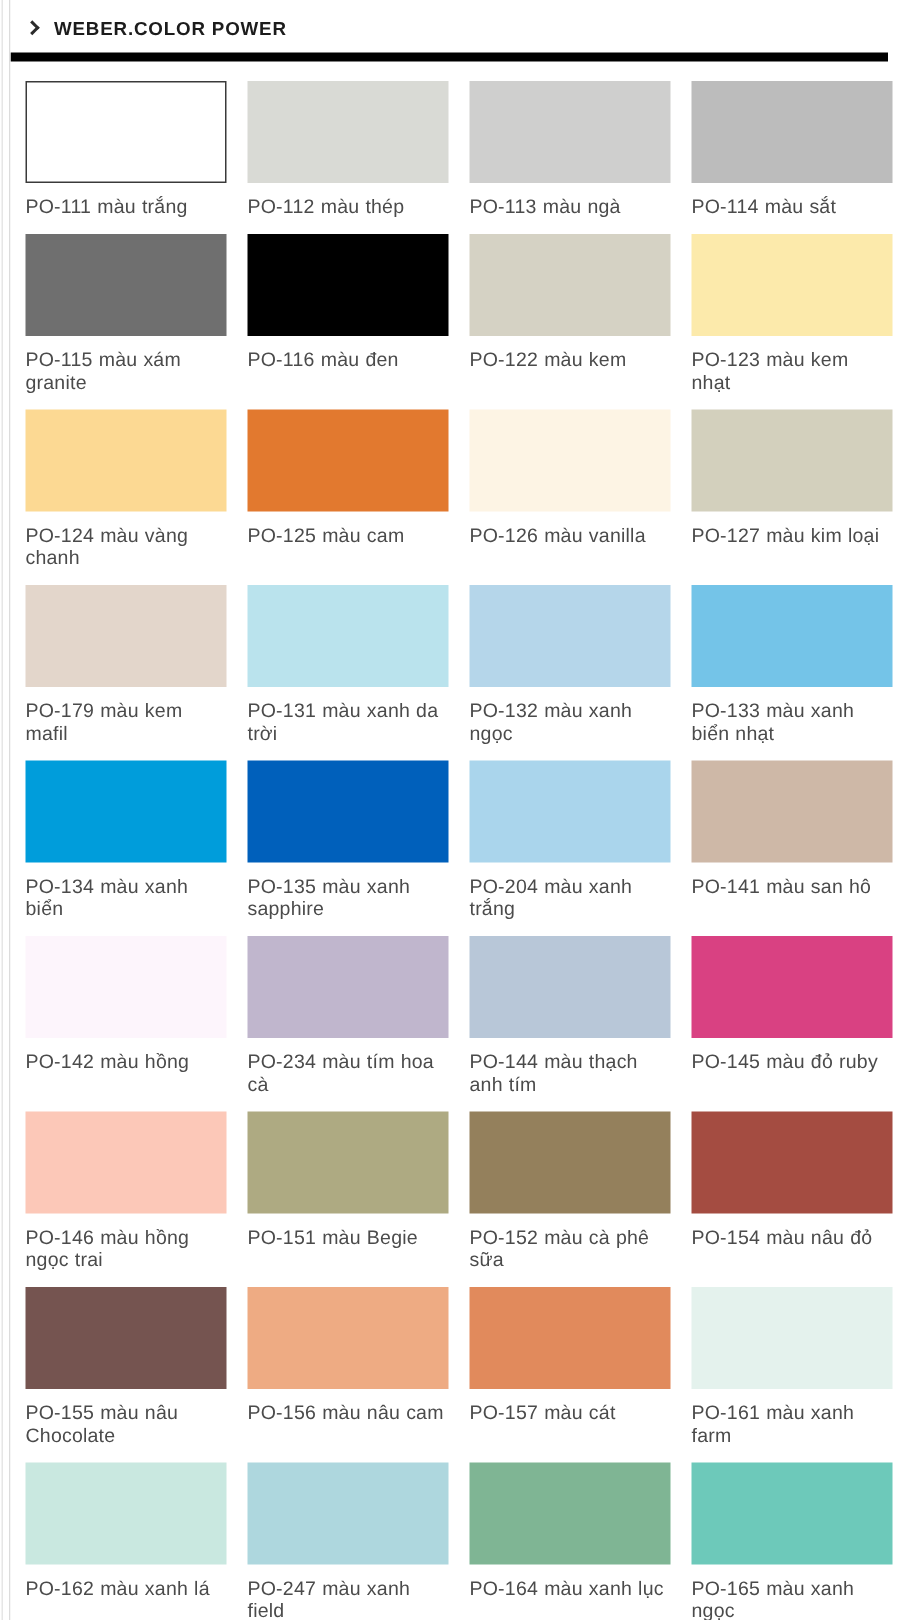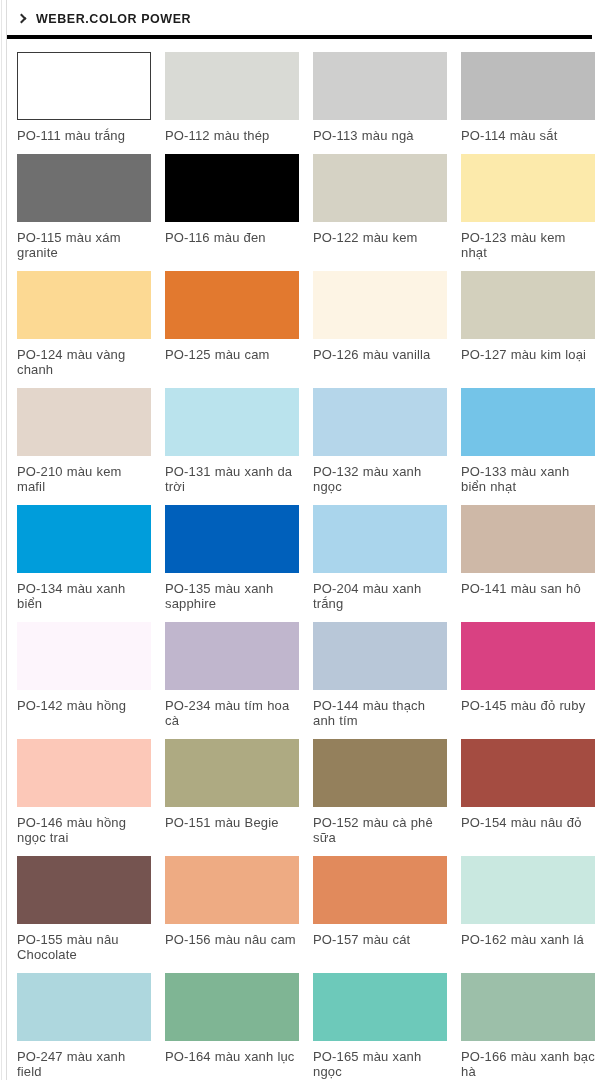--- a/index.html
+++ b/index.html
@@ -42,21 +42,21 @@
     overflow: hidden;
     background: #ffffff;
   }
 
   
   .section-header {
     display: flex;
     align-items: center;
     gap: 9px;
     padding: 12px 0 9px 10px;
-    border-bottom: 4px solid #000000;
+    border-bottom: 6px solid #000000;
     margin-right: 12px;
   }
   .chevron-icon {
     display: inline-block;
     width: 10px;
     height: 12px;
     position: relative;
     flex: 0 0 auto;
   }
   .chevron-icon::before {
@@ -167,21 +167,21 @@
         <div class="swatch-cell">
           <div class="swatch-chip" style="background-color: rgb(253, 244, 228);"></div>
           <div class="swatch-label">PO-126 màu vanilla</div>
         </div>
         <div class="swatch-cell">
           <div class="swatch-chip" style="background-color: rgb(211, 208, 189);"></div>
           <div class="swatch-label">PO-127 màu kim loại</div>
         </div>
         <div class="swatch-cell">
           <div class="swatch-chip" style="background-color: rgb(227, 214, 203);"></div>
-          <div class="swatch-label">PO-210 màu kem mafil</div>
+          <div class="swatch-label">PO-179 màu kem mafil</div>
         </div>
         <div class="swatch-cell">
           <div class="swatch-chip" style="background-color: rgb(186, 227, 237);"></div>
           <div class="swatch-label">PO-131 màu xanh da trời</div>
         </div>
         <div class="swatch-cell">
           <div class="swatch-chip" style="background-color: rgb(181, 214, 234);"></div>
           <div class="swatch-label">PO-132 màu xanh ngọc</div>
         </div>
         <div class="swatch-cell">
@@ -242,20 +242,24 @@
         </div>
         <div class="swatch-cell">
           <div class="swatch-chip" style="background-color: rgb(238, 171, 131);"></div>
           <div class="swatch-label">PO-156 màu nâu cam</div>
         </div>
         <div class="swatch-cell">
           <div class="swatch-chip" style="background-color: rgb(225, 138, 92);"></div>
           <div class="swatch-label">PO-157 màu cát</div>
         </div>
         <div class="swatch-cell">
+          <div class="swatch-chip" style="background-color: rgb(228, 242, 237);"></div>
+          <div class="swatch-label">PO-161 màu xanh farm</div>
+        </div>
+        <div class="swatch-cell">
           <div class="swatch-chip" style="background-color: rgb(201, 232, 224);"></div>
           <div class="swatch-label">PO-162 màu xanh lá</div>
         </div>
         <div class="swatch-cell">
           <div class="swatch-chip" style="background-color: rgb(174, 215, 222);"></div>
           <div class="swatch-label">PO-247 màu xanh field</div>
         </div>
         <div class="swatch-cell">
           <div class="swatch-chip" style="background-color: rgb(127, 181, 148);"></div>
           <div class="swatch-label">PO-164 màu xanh lục</div>

